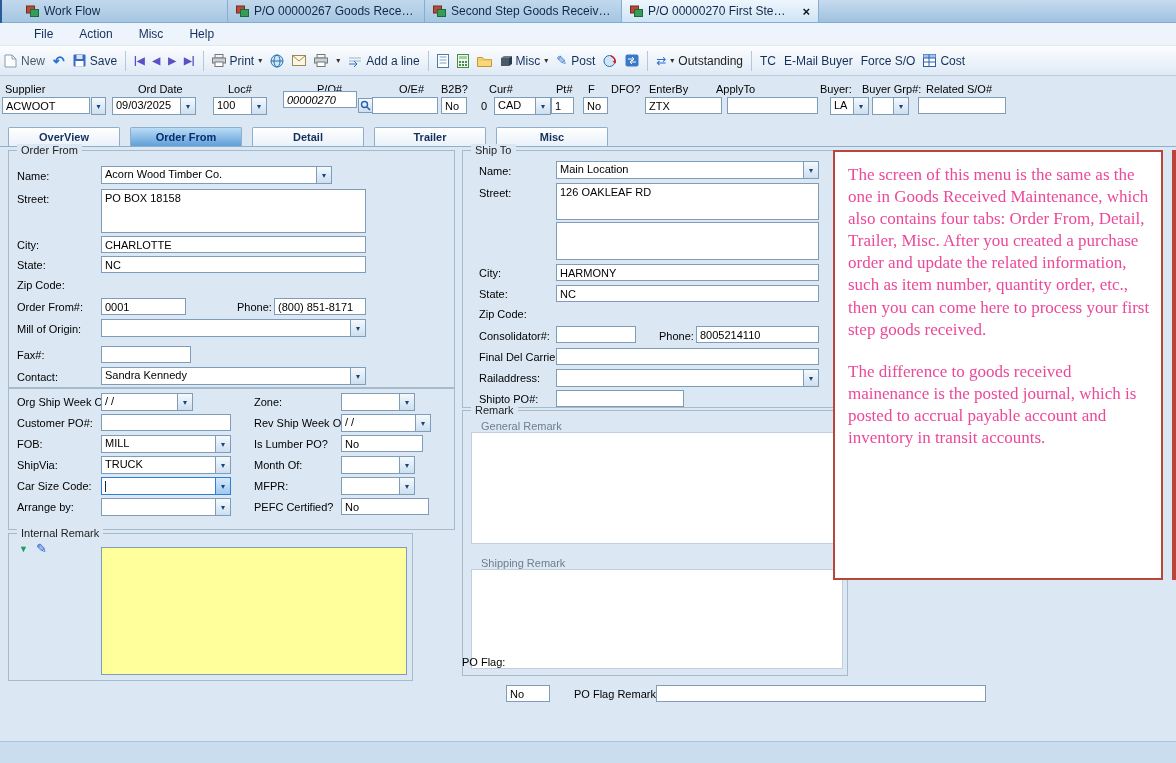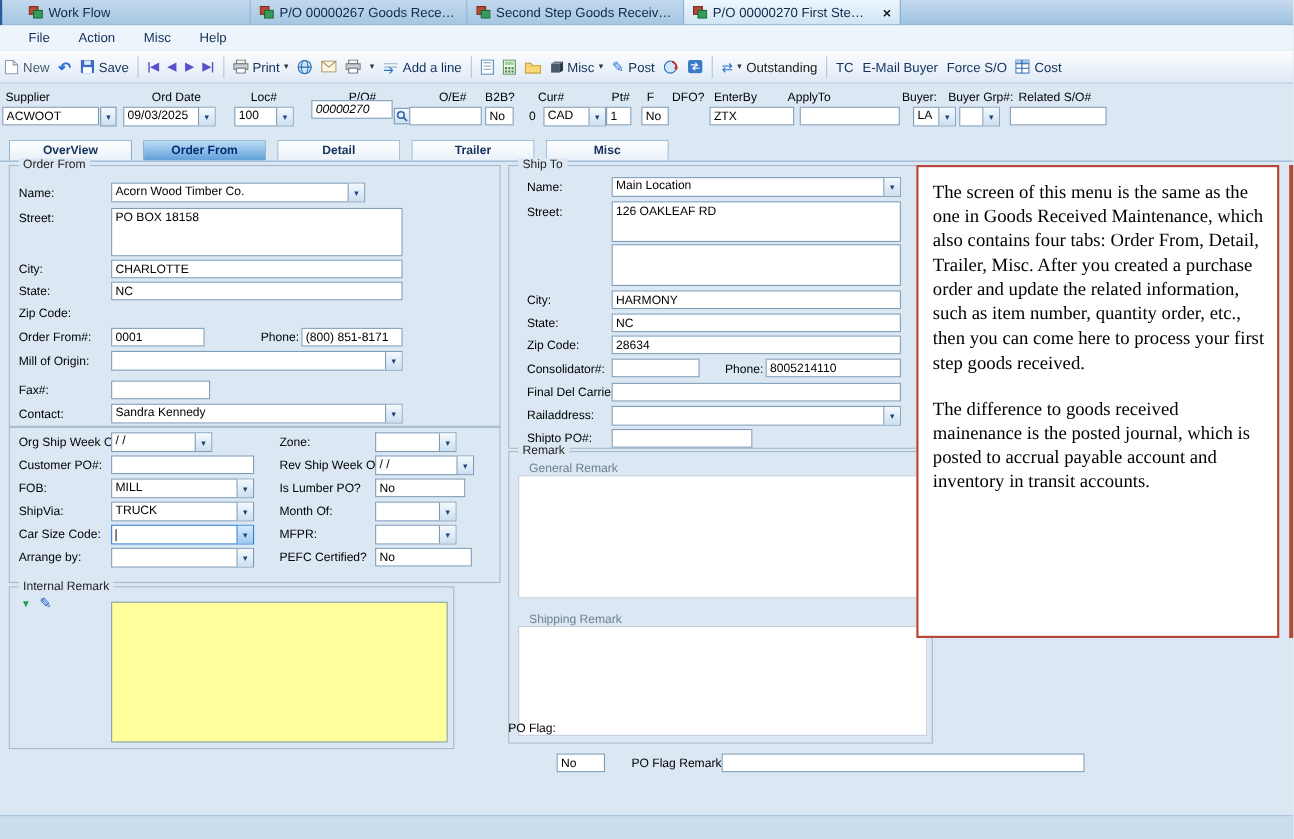--- a/index.html
+++ b/index.html
@@ -4,21 +4,21 @@
 <style>
 *{margin:0;padding:0;box-sizing:border-box}
 body{background:#eee}
 .window{position:relative;width:1176px;height:763px;background:#dbe8f4;font-family:"Liberation Sans",sans-serif;overflow:hidden}
 .tabbar{position:absolute;top:0;left:0;width:1176px;height:23px;background:linear-gradient(#c6daee,#9fc2e0);display:flex;border-bottom:1px solid #84abd2}
 .wtab{display:flex;align-items:center;gap:5px;padding:0 8px;font-size:12px;color:#10294a;border-right:1px solid #84aed6;background:linear-gradient(#c2d8ec,#a5c6e2);overflow:hidden;white-space:nowrap;flex:none}
 .wtab.active{background:linear-gradient(#eef6fd,#cfe4f5)}
 .wtab .tlabel{overflow:hidden;text-overflow:ellipsis}
 .closex{font-weight:bold;font-size:13px;color:#111;margin-left:10px}
 .leftedge{position:absolute;left:0;top:0;width:2px;height:23px;background:#2a5a9a}
-.menubar{position:absolute;top:23px;left:0;width:1176px;height:23px;background:#edf4fb;border-bottom:1px solid #dfe9f3;display:flex;align-items:center;padding-left:13px}
+.menubar{position:absolute;top:23px;left:0;width:1176px;height:23px;background:#edf4fb;border-bottom:1px solid #dfe9f3;display:flex;align-items:center;padding-left:21px}
 .menuitem{padding:3px 13px;font-size:12px;color:#13305c}
 .toolbar{position:absolute;top:46px;left:0;width:1176px;height:30px;background:linear-gradient(#fcfdff,#dfeaf5);border-bottom:1px solid #bccfe2;display:flex;align-items:center;padding:0 0;font-size:12px;color:#13305c}
 .tbtn{display:inline-flex;align-items:center;gap:4px;padding:2px 4px;white-space:nowrap}
 .tsep{width:1px;height:20px;background:#b3c8da;margin:0 4px;flex:none}
 .icn{display:inline-flex;align-items:center;justify-content:center;flex:none}
 .navbtn{color:#5a50c8;font-weight:bold;font-size:10px}
 .dd{font-size:8px;color:#333}
 .hlabel{position:absolute;font-size:11px;color:#000;white-space:nowrap}
 .tf{position:absolute;height:17px;background:#fff;border:1px solid #7f9db9;font-size:11px;font-family:inherit;padding:0 3px;color:#000;outline:none}
 .combo{position:absolute;height:18px;background:#fff;border:1px solid #7f9db9;display:flex;align-items:stretch}
@@ -30,21 +30,21 @@
 .sbtn{position:absolute;background:linear-gradient(#f4f9fd,#cddff0);border:1px solid #7f9db9;display:flex;align-items:center;justify-content:center;font-size:8px;color:#17447c}
 .tabstrip{position:absolute;top:127px;left:8px;display:flex;gap:10px;height:19px}
 .vtab{width:112px;display:flex;align-items:center;justify-content:center;font-size:11px;font-weight:bold;color:#13305c;background:linear-gradient(#ffffff,#e9f1f9);border:1px solid #8fb0cc;border-bottom:none;border-radius:2px 2px 0 0}
 .vtab.active{background:linear-gradient(#badcf6,#5f9fd8);color:#062d70}
 .tabline{position:absolute;top:146px;left:0;width:1176px;height:1px;background:#8fb0cc}
 .groupbox{position:absolute;border:1px solid #a7bac9}
 .gtitle{position:absolute;top:-7px;left:8px;background:#dbe8f4;padding:0 4px;font-size:11px;color:#222;white-space:nowrap}
 .glabel{position:absolute;font-size:11px;color:#000;white-space:nowrap}
 .ta{position:absolute;background:#fff;border:1px solid #7f9db9;font-size:11px;font-family:inherit;padding:2px 3px;resize:none;outline:none}
 .remlabel{position:absolute;font-size:11px;color:#6e7e8e;white-space:nowrap}
-.annotation{position:absolute;left:833px;top:150px;width:330px;height:430px;background:#fff;border:2px solid #b8473a;padding:12px 8px 0 13px;font-family:"Liberation Serif",serif;font-size:17px;line-height:1.3;color:#000000;z-index:6}
+.annotation{position:absolute;left:833px;top:150px;width:330px;height:430px;background:#fff;border:2px solid #b8473a;padding:12px 8px 0 13px;font-family:"Liberation Serif",serif;font-size:17px;line-height:1.3;color:#ec4899;z-index:6}
 .annotation p{margin-bottom:20px}
 .redline{position:absolute;left:1172px;top:150px;width:4px;height:430px;background:#b8473a;z-index:6}
 .statusbar{position:absolute;left:0;top:741px;width:1176px;height:22px;background:#c9ddee;border-top:1px solid #aac4dc}
 </style>
 </head>
 <body>
 
 <div class="window">
 
   <div class="tabbar">
@@ -427,21 +427,20 @@
       <span class="cbtn">▾</span>
     </div>
     <span class="glabel" style="left:16px;top:36px">Street:</span>
     <textarea class="ta" style="left: 93px; top: 32px; width: 263px; height: 37px;">126 OAKLEAF RD</textarea>
     <textarea class="ta" style="left: 93px; top: 71px; width: 263px; height: 38px;"></textarea>
     <span class="glabel" style="left:16px;top:116px">City:</span>
     <input class="tf" style="left: 93px; top: 113px; width: 263px;" value="HARMONY">
     <span class="glabel" style="left:16px;top:137px">State:</span>
     <input class="tf" style="left: 93px; top: 134px; width: 263px;" value="NC">
     <span class="glabel" style="left:16px;top:157px">Zip Code:</span>
-    <input class="tf" style="left: 93px; top: 154px; width: 263px;" value="28634">
     <span class="glabel" style="left:16px;top:179px">Consolidator#:</span>
     <input class="tf" style="left: 93px; top: 175px; width: 80px;" value="">
     <span class="glabel" style="left:196px;top:179px">Phone:</span>
     <input class="tf" style="left: 233px; top: 175px; width: 123px;" value="8005214110">
     <span class="glabel" style="left:16px;top:200px">Final Del Carrier:</span>
     <input class="tf" style="left: 93px; top: 197px; width: 263px;" value="">
     <span class="glabel" style="left:16px;top:221px">Railaddress:</span>
     <div class="combo" style="left:93px;top:218px;width:263px">
       <span class="ctext"></span>
       <span class="cbtn">▾</span>

